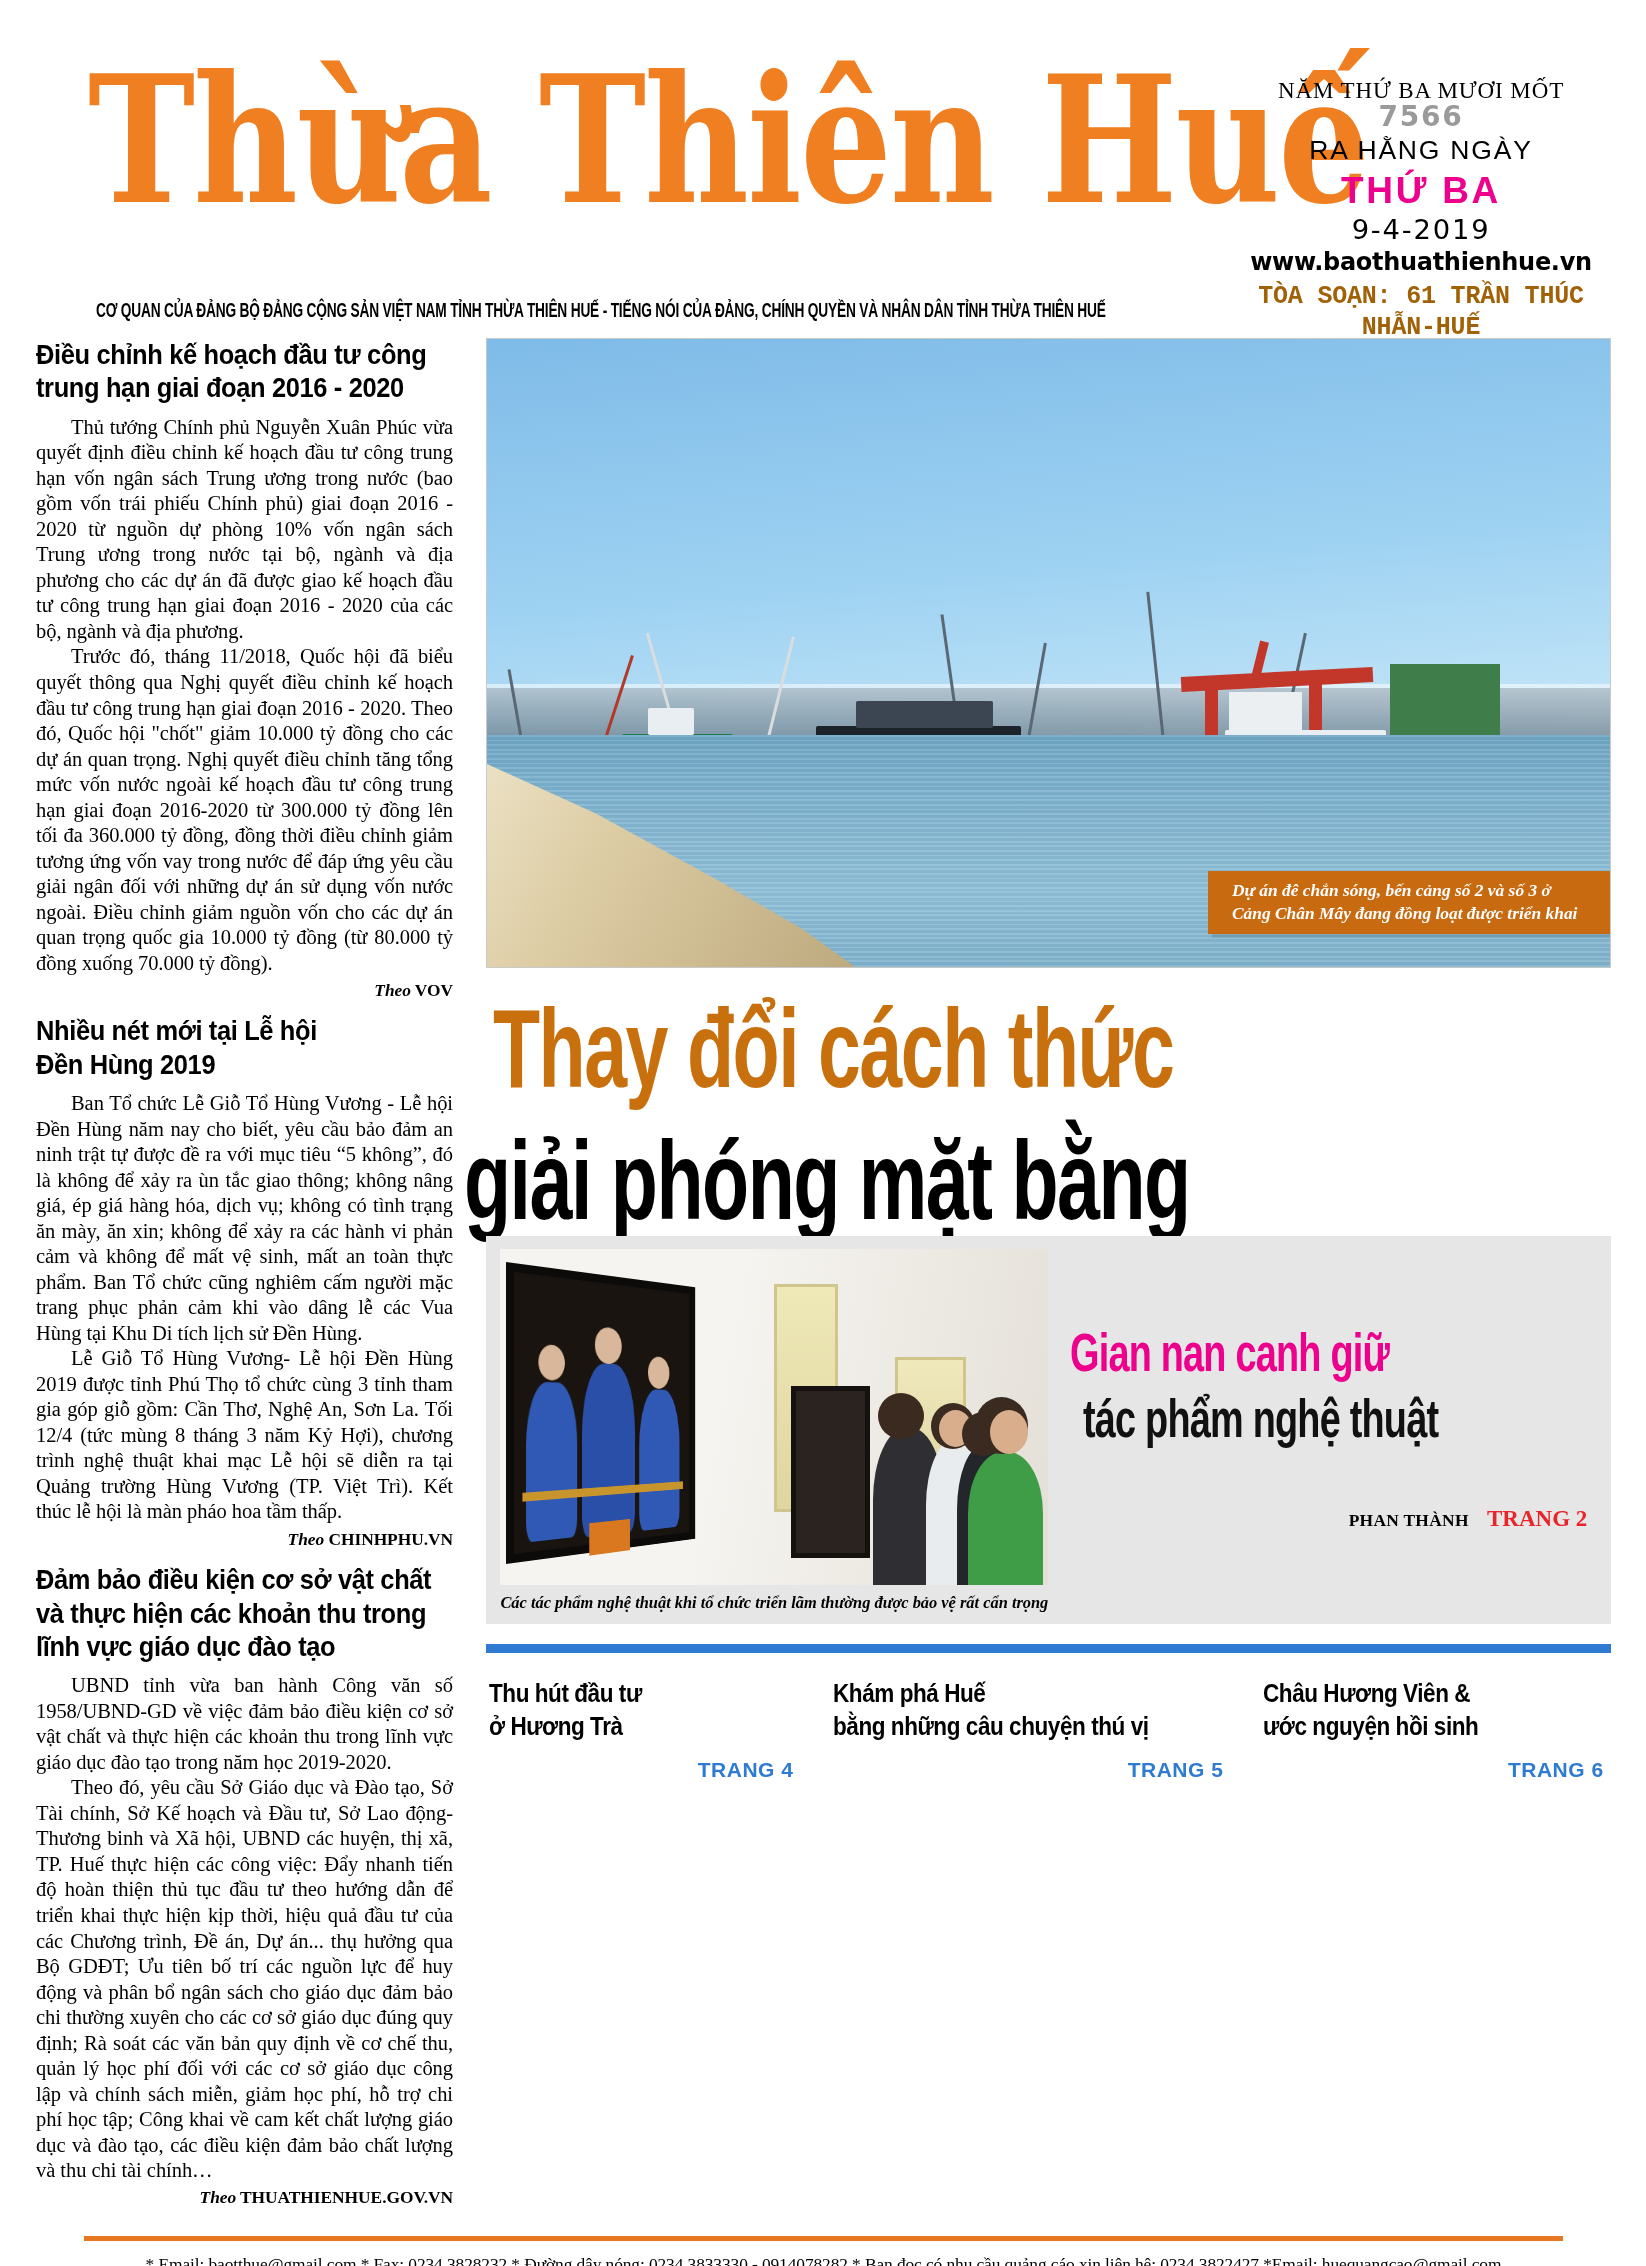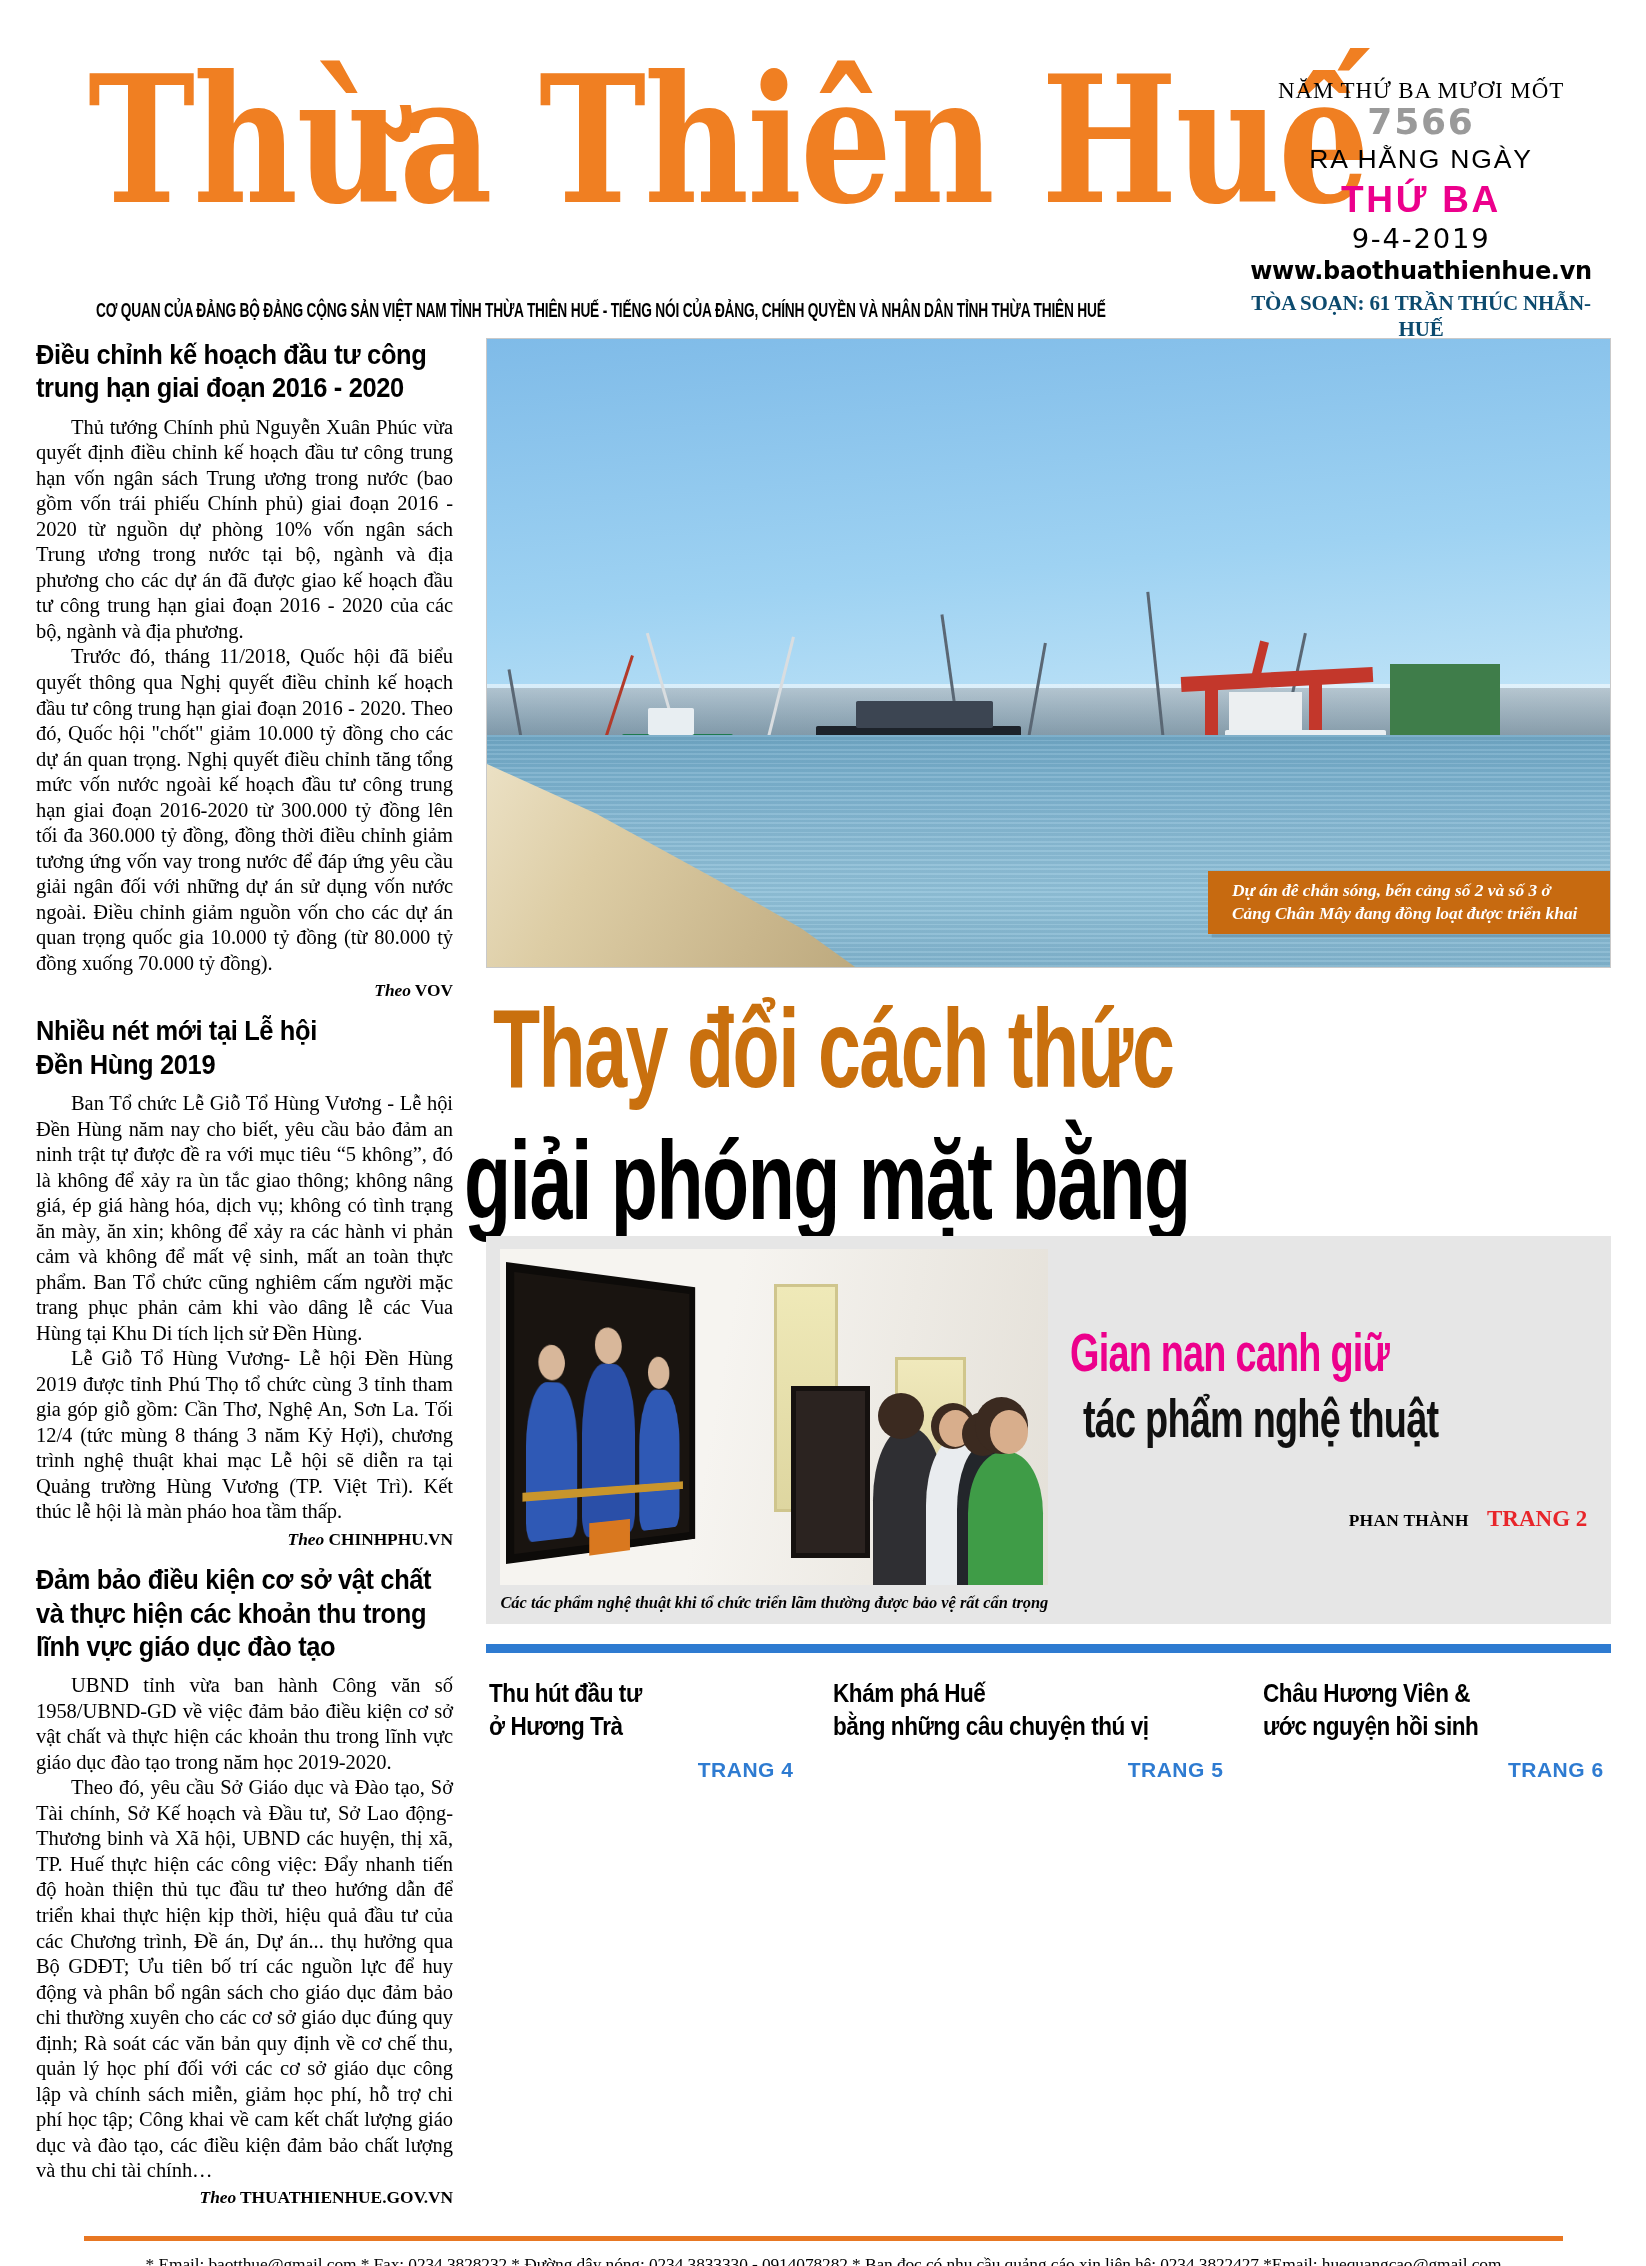--- a/index.html
+++ b/index.html
@@ -40,43 +40,43 @@
   .mast-info {
     position: absolute; right: 48px; top: 79px;
     width: 356px; text-align: center;
   }
   .mi-year {
     font-family: "Liberation Serif", serif;
     font-size: 23px; letter-spacing: 0.9px; line-height: 1.05;
   }
   .mi-issue {
     font-family: "DejaVu Sans", sans-serif;
-    font-weight: bold; font-size: 36px; color: #9a9a9a;
+    font-weight: bold; font-size: 28px; color: #9a9a9a;
     letter-spacing: 1.8px; line-height: 1.1; margin-top: -0.9px;
   }
   .mi-daily {
     font-family: "Liberation Sans", sans-serif;
     font-size: 26.5px; letter-spacing: 1.8px; line-height: 1.25; margin-top: 1px;
   }
   .mi-day {
     font-family: "Liberation Sans", sans-serif;
     font-weight: bold; font-size: 37px; color: #EC008C;
     letter-spacing: 2.7px; line-height: 1.2; margin-top: 1.8px;
   }
   .mi-date {
     font-family: "DejaVu Sans", sans-serif;
     font-size: 27.4px; letter-spacing: 1.8px; line-height: 1.2; margin-top: 0.9px;
   }
   .mi-web {
     font-family: "DejaVu Sans", sans-serif;
     font-weight: bold; font-size: 24px; letter-spacing: -0.3px; line-height: 1.25;
   }
   .mi-office {
-    font-family: Liberation Serif, serif;
-    font-weight: bold; font-size: 21px; color: #0c4a6e;
+    font-family: Liberation Mono, monospace;
+    font-weight: bold; font-size: 25px; color: #a16207;
     line-height: 1.25; margin-top: 3.7px; letter-spacing: -0.2px;
   }
   .mi-phone {
     font-family: "Liberation Sans", sans-serif;
     font-size: 17.4px; color: #E8252A; line-height: 1.25;
   }
 
   
   .content { position: relative; padding: 0 36px; }
   .grid { display: flex; gap: 0; }

